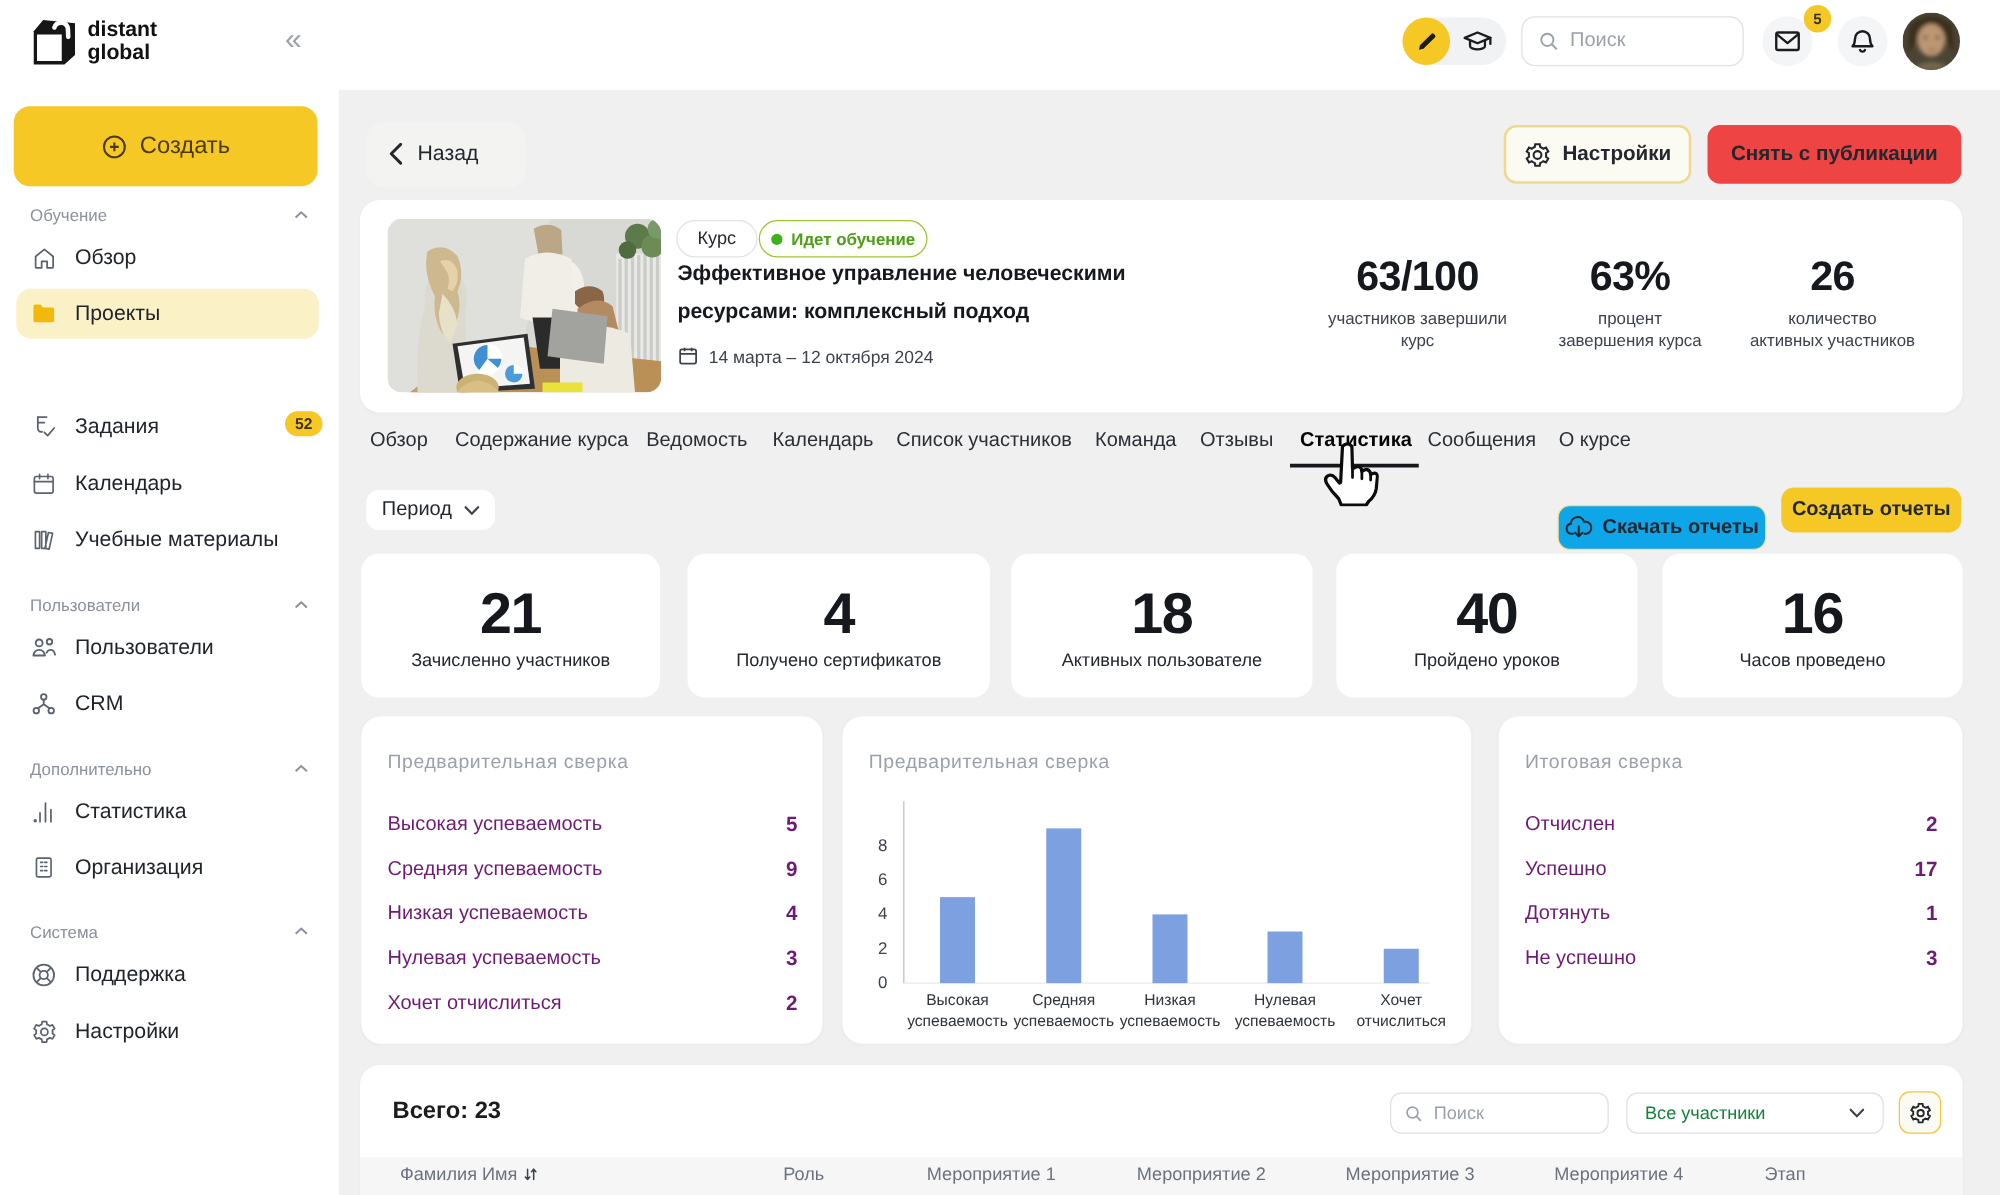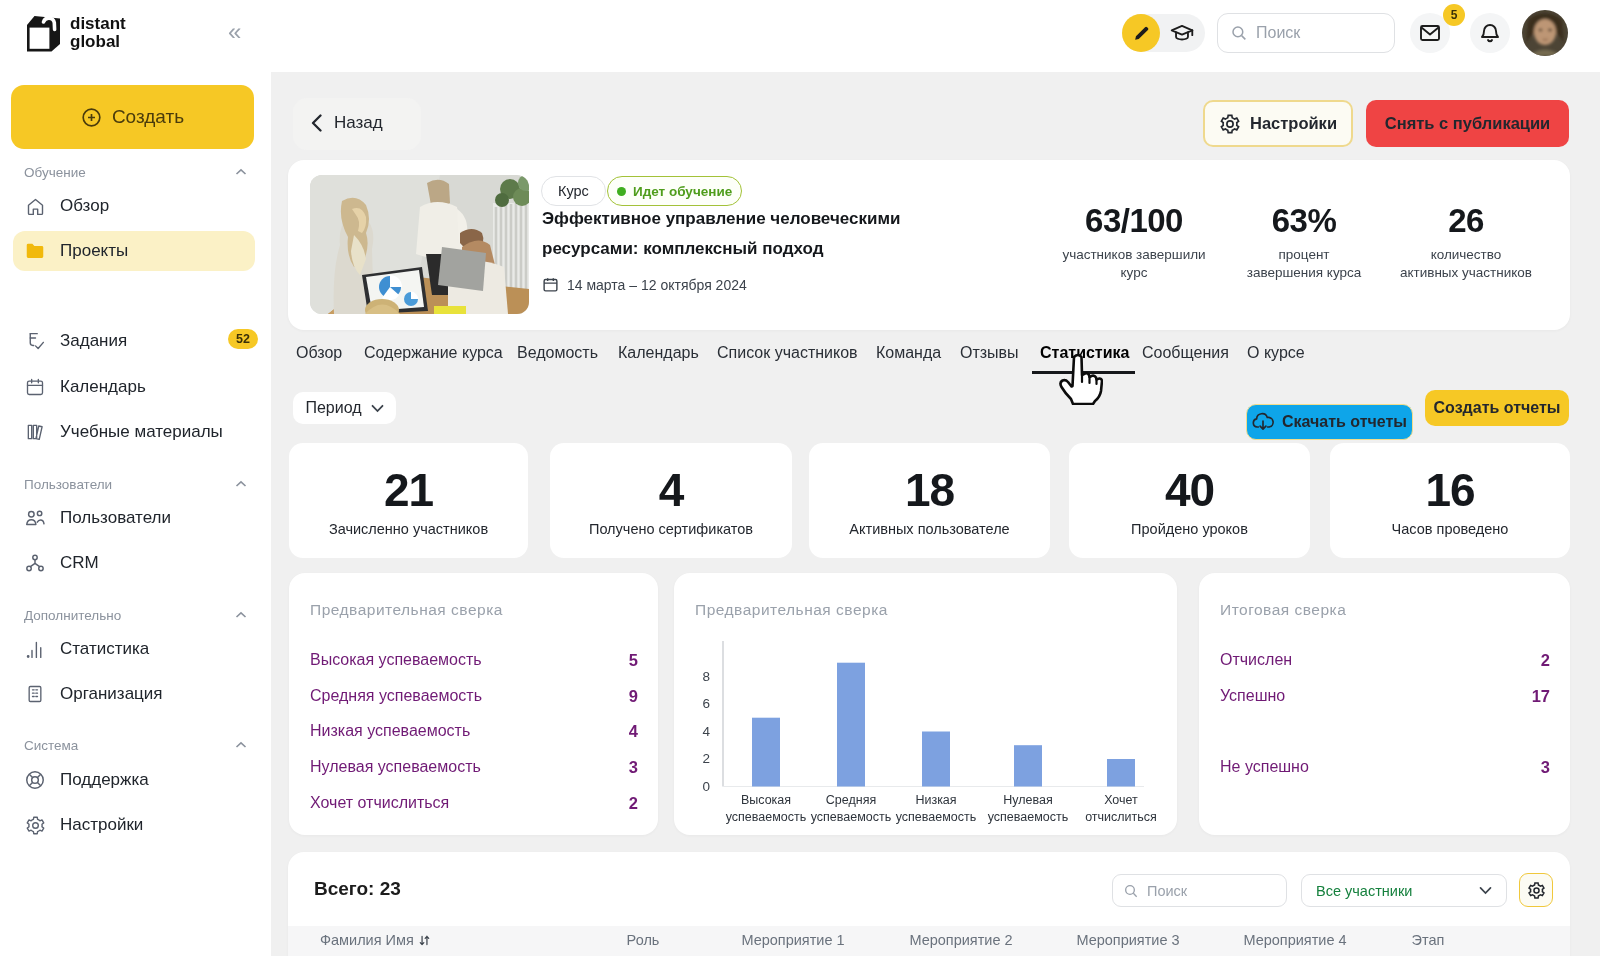--- a/index.html
+++ b/index.html
@@ -388,20 +388,21 @@
         <text x="447" y="231">Хочет</text>
           <text x="447" y="248">отчислиться</text>
       </g>
     </svg>
   </div>
 
   <div class="card lcard" style="left:928px; width:371px;">
     <div class="ltitle">Итоговая  сверка</div>
     <div class="row" style="top:78px;">Отчислен<b>2</b></div>
     <div class="row" style="top:114px;">Успешно<b>17</b></div>
+    <div class="row" style="top:149px;">Дотянуть<b>1</b></div>
     <div class="row" style="top:185px;">Не успешно<b>3</b></div>
   </div>
 
   <div class="card bot">
     <div class="total">Всего: 23</div>
     <div class="b-search2"><svg width="16" height="16" viewBox="0 0 24 24" fill="none" stroke="#9aa1ab" stroke-width="2">
           <circle cx="10.5" cy="10.5" r="6.5"></circle>
           <path d="m15.5 15.5 5 5"></path>
         </svg>Поиск</div>
     <div class="b-drop">Все участники<svg style="margin-left:auto;" width="13" height="9" viewBox="0 0 13 9" fill="none" stroke="#3c434c" stroke-width="1.7" stroke-linecap="round">

